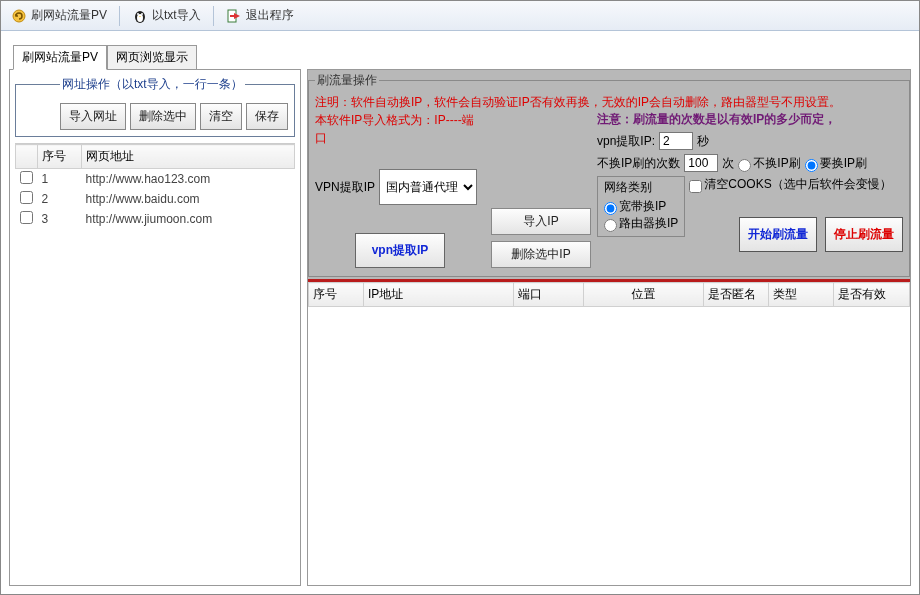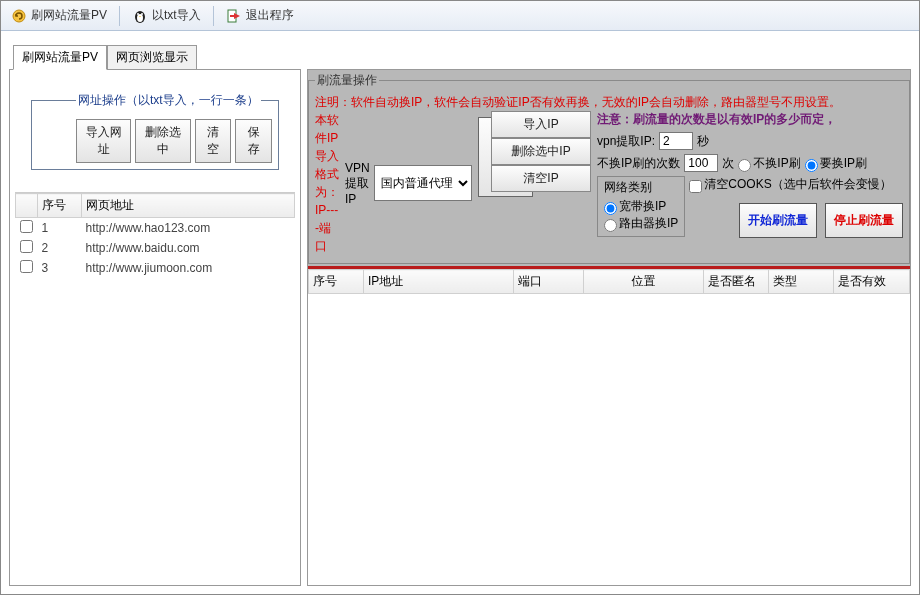--- a/index.html
+++ b/index.html
@@ -15,53 +15,53 @@
 .tab { padding: 3px 8px; border: 1px solid #999; background: #fff; cursor: pointer; position: relative; }
 .tab.active { border-bottom-color: #fff; z-index:3; }
 .tab:not(.active) { background: #f1f1f1; }
 
 .content { flex: 1; display: flex; gap: 6px; padding: 0 8px 8px 8px; margin-top:-1px; }
 .left-panel { width: 292px; background: #fff; border: 1px solid #999; display:flex; flex-direction:column; padding:6px 5px 5px 5px; }
 .right-panel { flex: 1; background: #fff; border: 1px solid #999; display:flex; flex-direction:column; padding:0; }
 
 fieldset { border: 1px solid #6a7d9a; padding: 6px; }
 legend { color: #1b3d8b; padding: 0 2px; }
-.field-url { margin:16px;padding-left:44px; }
+.field-url { margin:0;padding-left:44px; }
 .url-btn-row { display:flex; gap:4px; margin-top:4px; }
 .btn { background: linear-gradient(#fdfdfd,#e4e4e4); border: 1px solid #888; padding: 4px 8px; cursor: pointer; color:#222; }
 
 .url-table { flex:1; border-top:1px solid #ccc; margin-top:6px; overflow:auto; }
 .url-table table { width:100%; border-collapse: collapse; }
 .url-table th { background: linear-gradient(#fbfbfb,#ececec); border:1px solid #d0d0d0; padding:3px 4px; text-align:left; font-weight:normal; }
 .url-table td { padding:2px 4px; color:#444; }
 .url-table td.cb { width:18px; }
 .url-table td.sn { width:40px; }
 .chk { width:13px; height:13px; }
 
 .traffic-ops { background:#b8b8b8; border-bottom:3px solid #b91c1c; }
 .traffic-ops fieldset { border:1px solid #8a8a8a; margin:2px 0; padding:4px 6px 8px 6px; }
 .traffic-ops legend { color:#333; }
 .ops-grid { display:grid; grid-template-columns: 170px 100px 1fr; gap:6px; }
-.ops-left { display:flex; flex-direction:row; gap:6px; }
+.ops-left { display:flex; flex-direction:column; gap:22px; }
 .note-red { color:#d00; line-height:1.5; }
 .note-red2 { color:#701a75; font-weight:bold; }
 .vpn-row { display:flex; align-items:center; gap:4px; }
 select { border:1px solid #777; padding:1px 2px; height:36px; background:#fff; }
 .vpn-btn { background:linear-gradient(#fdfdfd,#e4e4e4); border:1px solid #666; padding:8px 16px; font-weight:bold; color:#1127d6; cursor:pointer; }
-.col-ipbtns { display:flex; flex-direction:column; align-items:stretch; }
+.col-ipbtns { display:flex; flex-direction:column; gap:6px; align-items:stretch;justify-content:flex-end; }
 .col-ipbtns .btn { padding:4px 6px; }
 .col-right { display:flex; flex-direction:column; gap:4px; }
 .rtrow { display:flex; align-items:center; gap:4px; flex-wrap:wrap; }
 .inp { border:1px solid #777; padding:1px 3px; width:34px; height:18px; background:#fff; }
 .group-net { border:1px solid #888; padding:2px 6px 4px 6px; display:inline-block; }
 .group-net .gtitle { font-size:12px; margin-bottom:2px; }
 .radio-row { display:flex; align-items:flex-end; gap:2px; }
 .start-btn { background:linear-gradient(#fdfdfd,#e4e4e4); border:1px solid #555; padding:8px 8px; font-weight:bold; color:#1127d6; cursor:pointer; }
 .stop-btn { background:linear-gradient(#fdfdfd,#e4e4e4); border:1px solid #555; padding:8px 8px; font-weight:bold; color:#d00; cursor:pointer; }
-.btn-row-final { display:flex; gap:8px; margin-top:4px; justify-content:flex-end; }
+.btn-row-final { display:flex; gap:8px; margin-top:18px; justify-content:flex-end; }
 
 .ip-table { flex:1; overflow:auto; }
 .ip-table table { width:100%; border-collapse: collapse; }
 .ip-table th { background: linear-gradient(#fbfbfb,#ececec); border:1px solid #d0d0d0; padding:3px 4px; text-align:left; font-weight:normal; }
 </style>
 </head>
 <body>
 
 <div class="app">
 
@@ -169,21 +169,20 @@
                 </select>
               </div>
               <div style="text-align:center; margin-top:6px;">
                 <button class="vpn-btn">vpn提取IP</button>
               </div>
             </div>
 
             <div class="col-ipbtns">
               <button class="btn">导入IP</button>
               <button class="btn">删除选中IP</button>
-              <button class="btn">清空IP</button>
             </div>
 
             <div class="col-right">
               <div class="rtrow">
                 <span class="note-red2">注意：刷流量的次数是以有效IP的多少而定，</span>
               </div>
               <div class="rtrow">
                 <span>vpn提取IP:</span>
                 <input class="inp" value="2" style="">
                 <span>秒</span>

